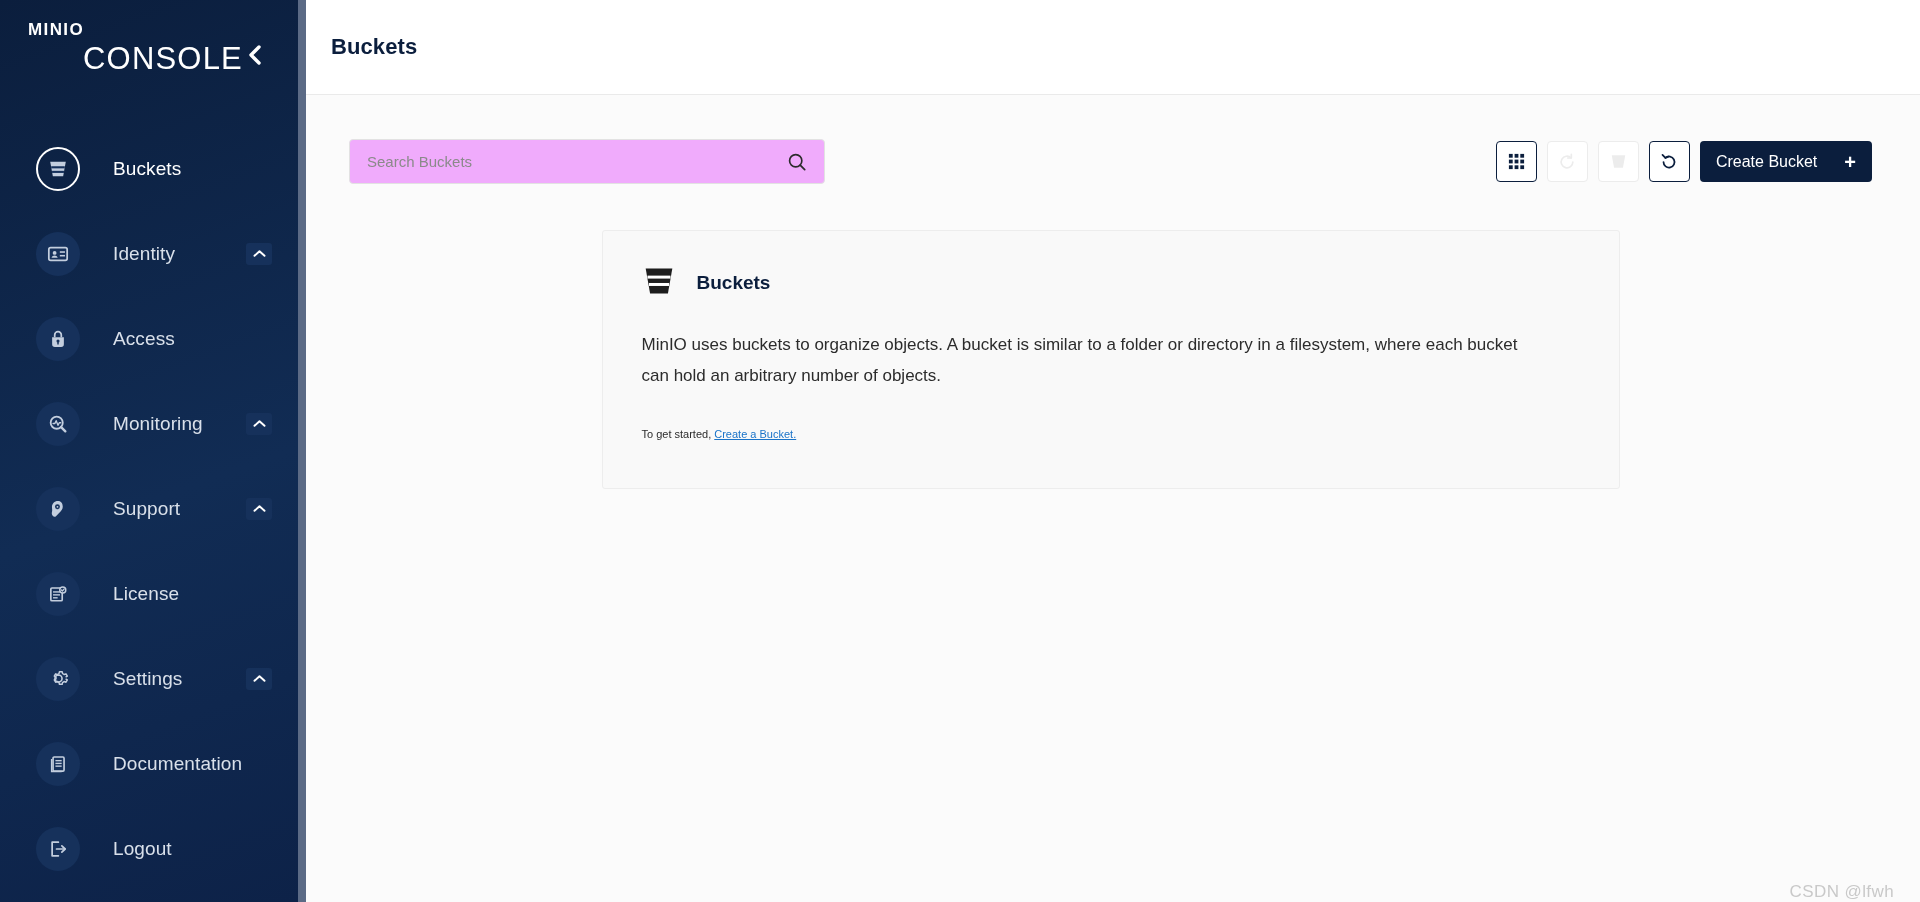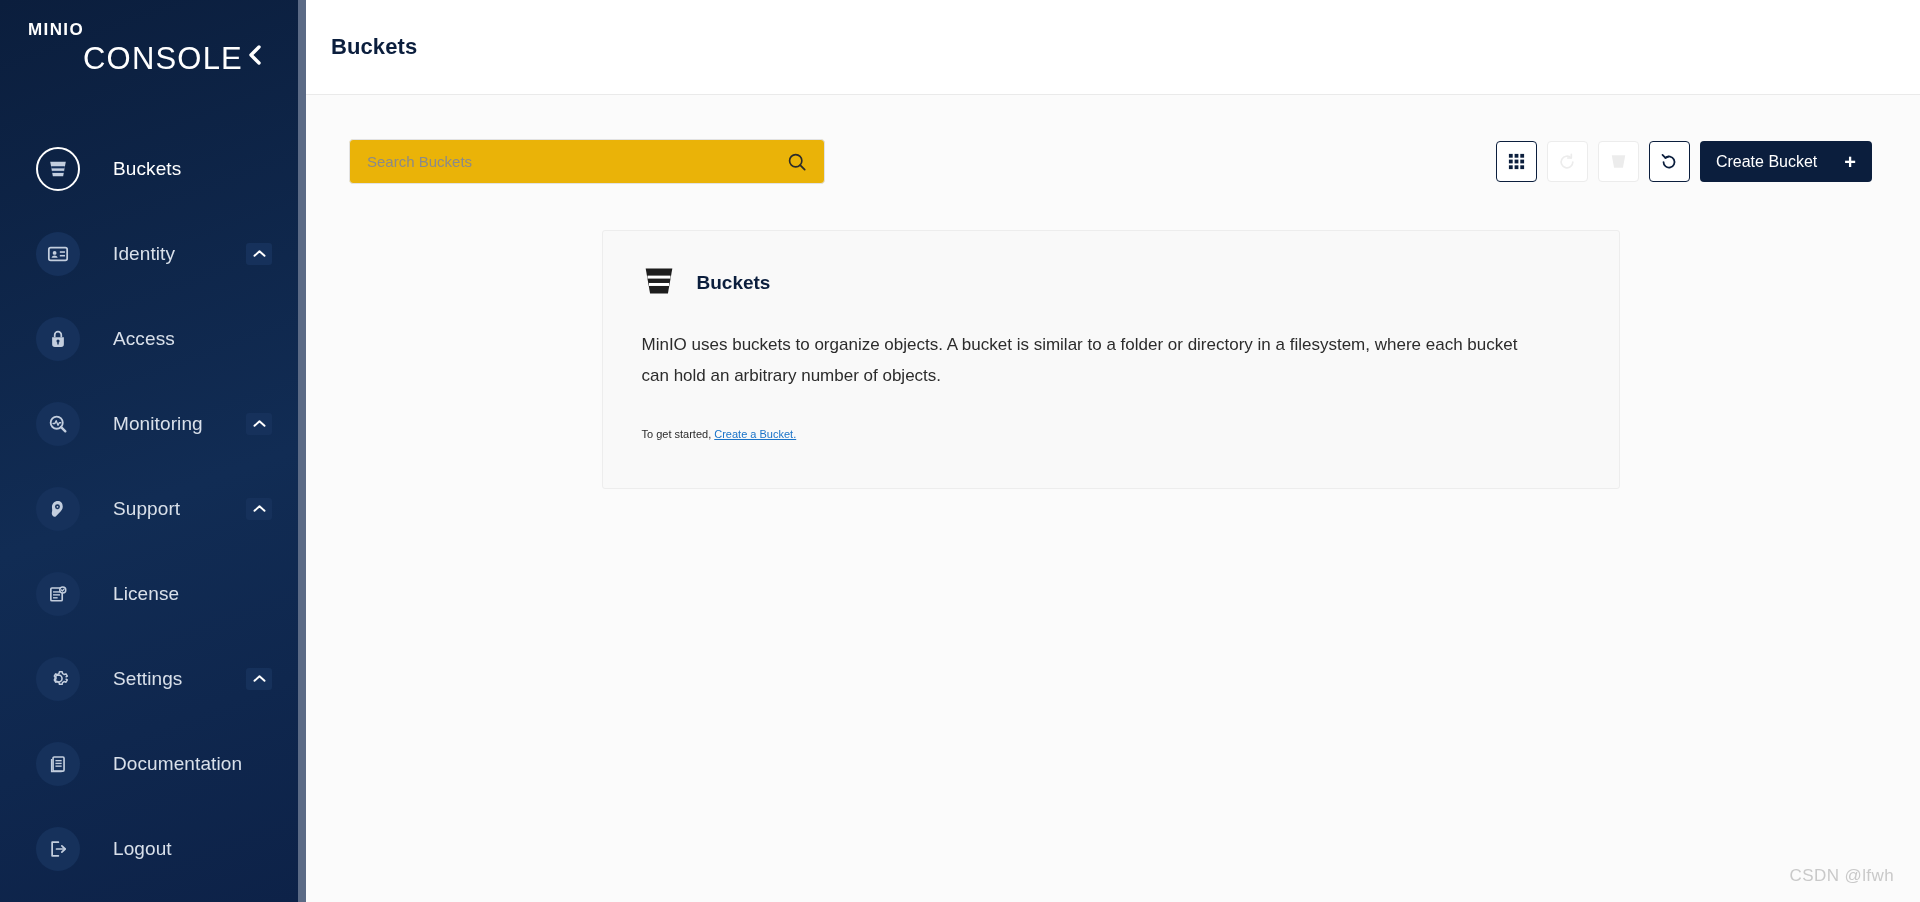--- a/index.html
+++ b/index.html
@@ -142,21 +142,21 @@
 
   .toolbar {
     display: flex;
     align-items: center;
     height: 45px;
     margin-bottom: 46px;
   }
   .search-box {
     width: 476px;
     height: 45px;
-    background: #eab308;
+    background: #f0abfc;
     border: 1px solid #e2e2e2;
     border-radius: 4px;
     display: flex;
     align-items: center;
     padding: 0 15px 0 17px;
   }
   .search-box input {
     flex: 1;
     border: none;
     outline: none;
@@ -242,21 +242,21 @@
   }
   .card-link {
     color: #1a73c8;
     text-decoration: underline;
     cursor: pointer;
   }
 
   .watermark {
     position: absolute;
     right: 26px;
-    bottom: 16px;
+    bottom: 0;
     color: #c9c9c9;
     font-size: 17px;
     letter-spacing: 0.4px;
     user-select: none;
   }
 </style>
 </head>
 <body>
 
 <div class="app">

